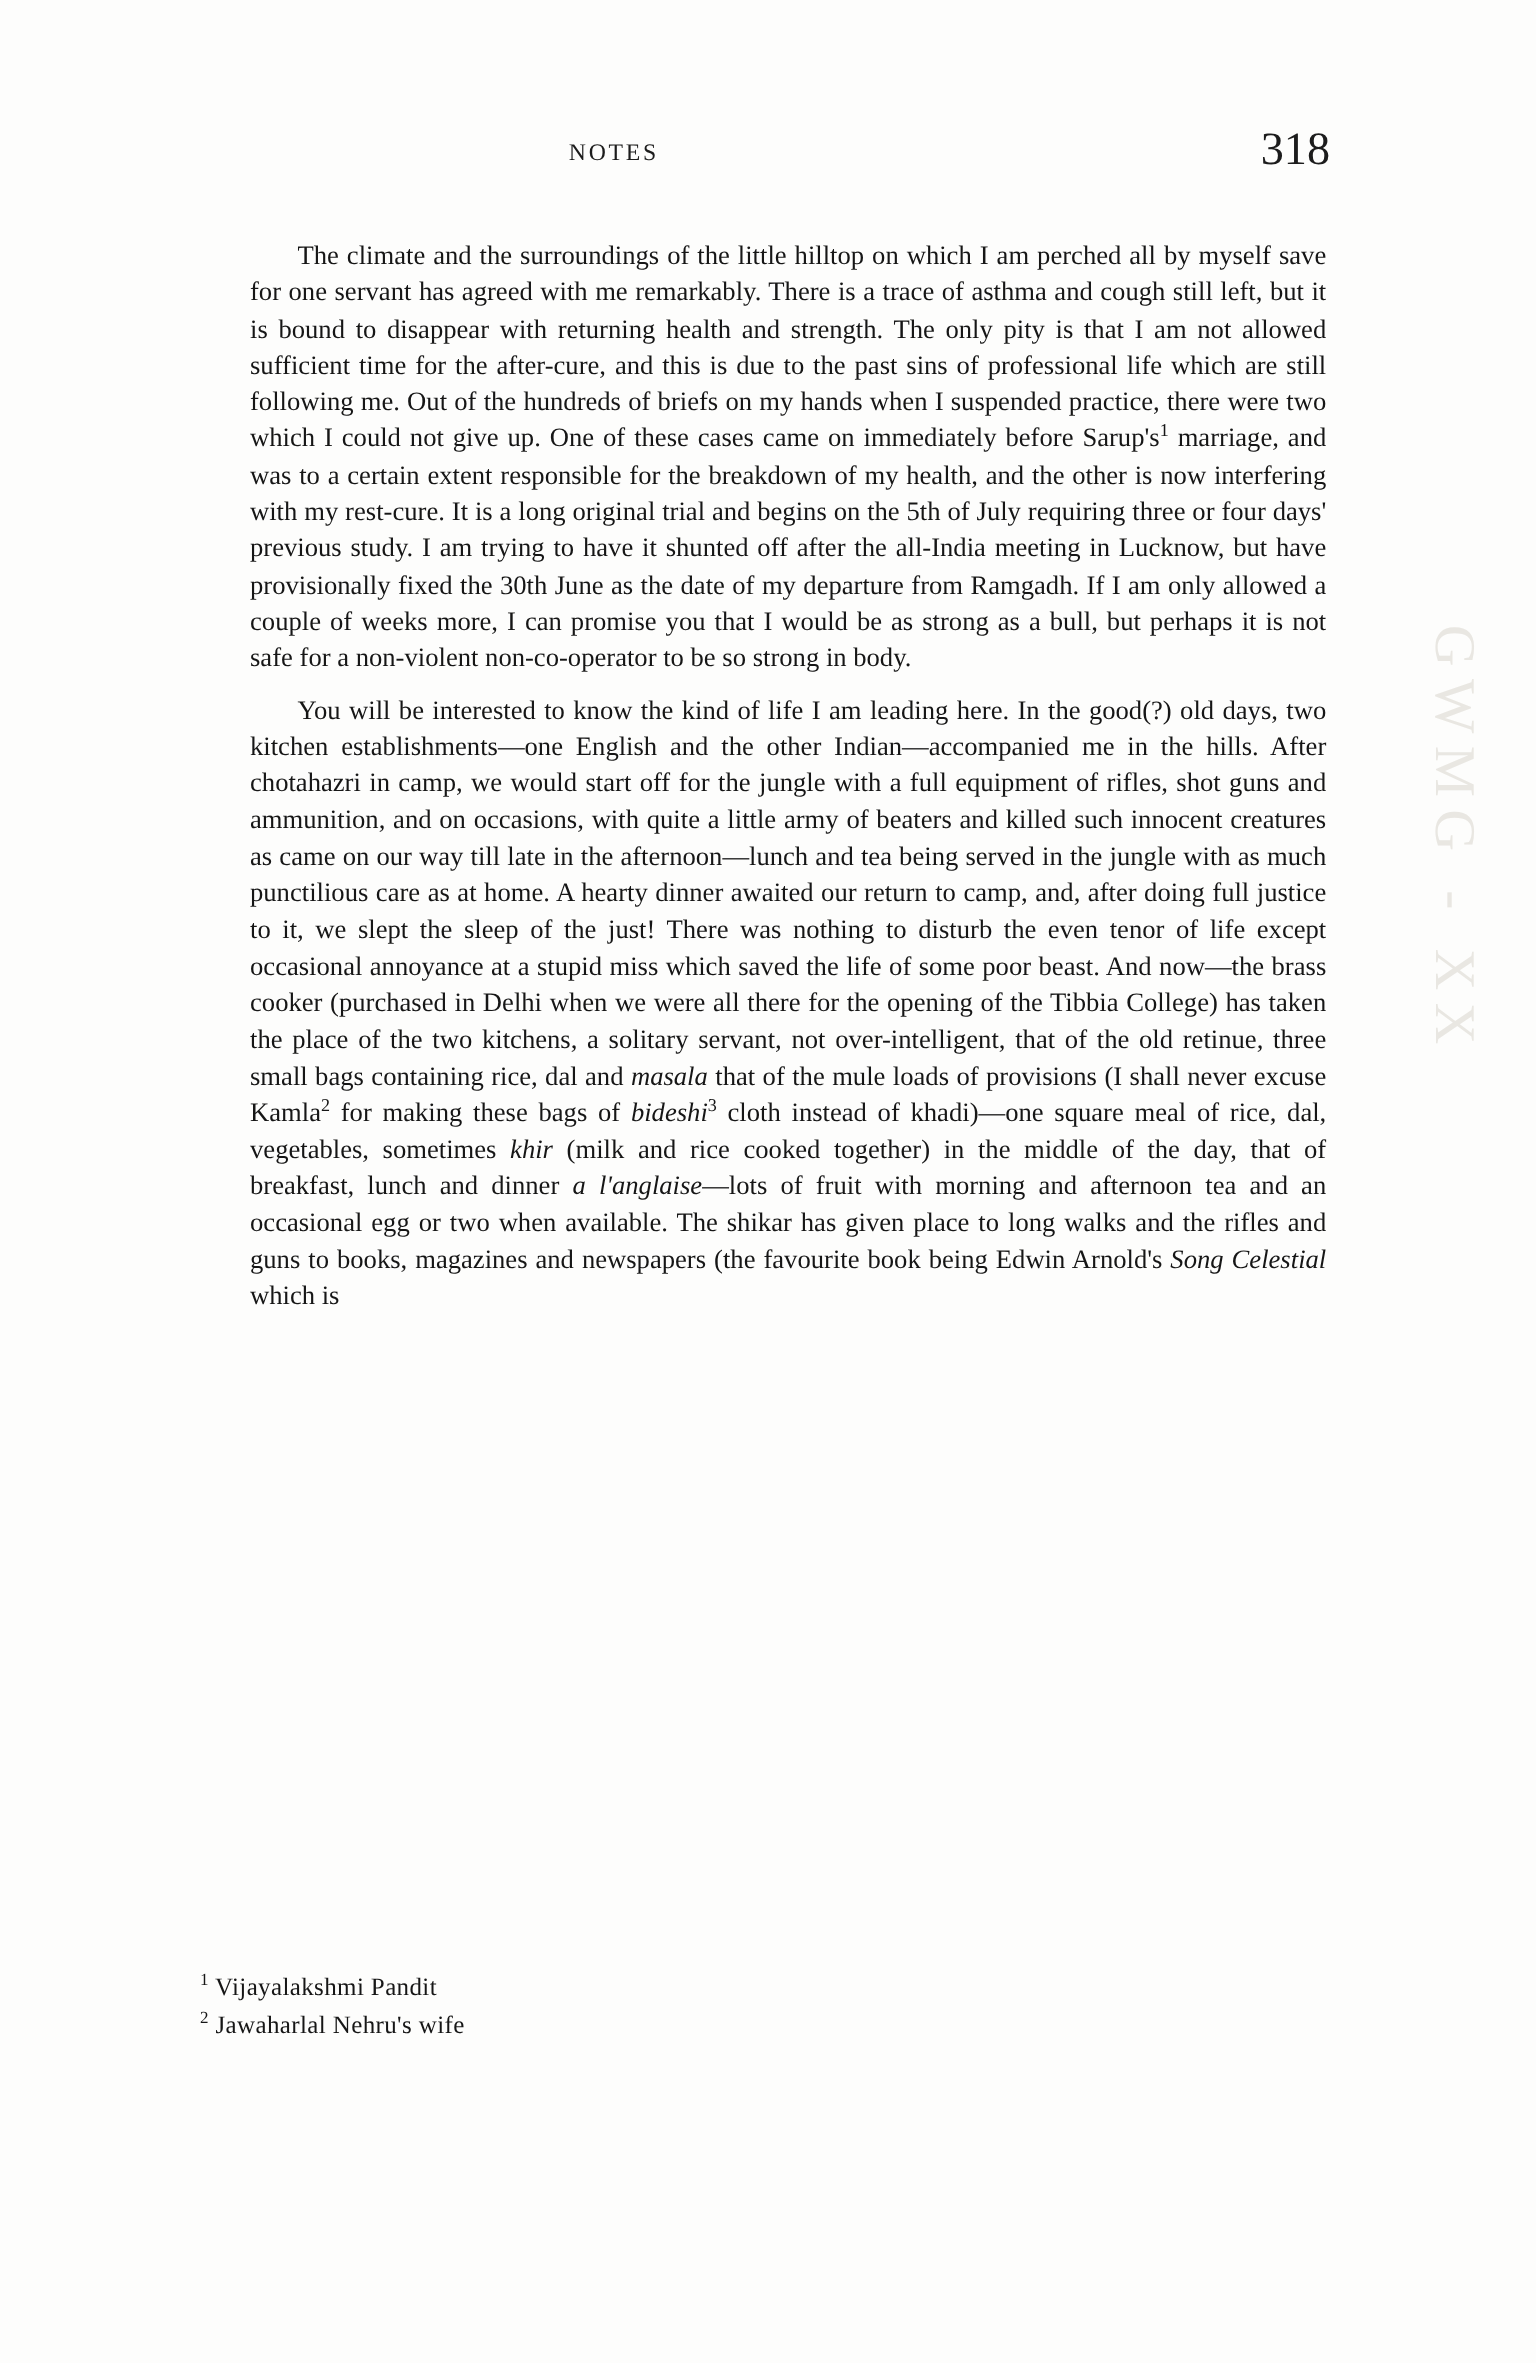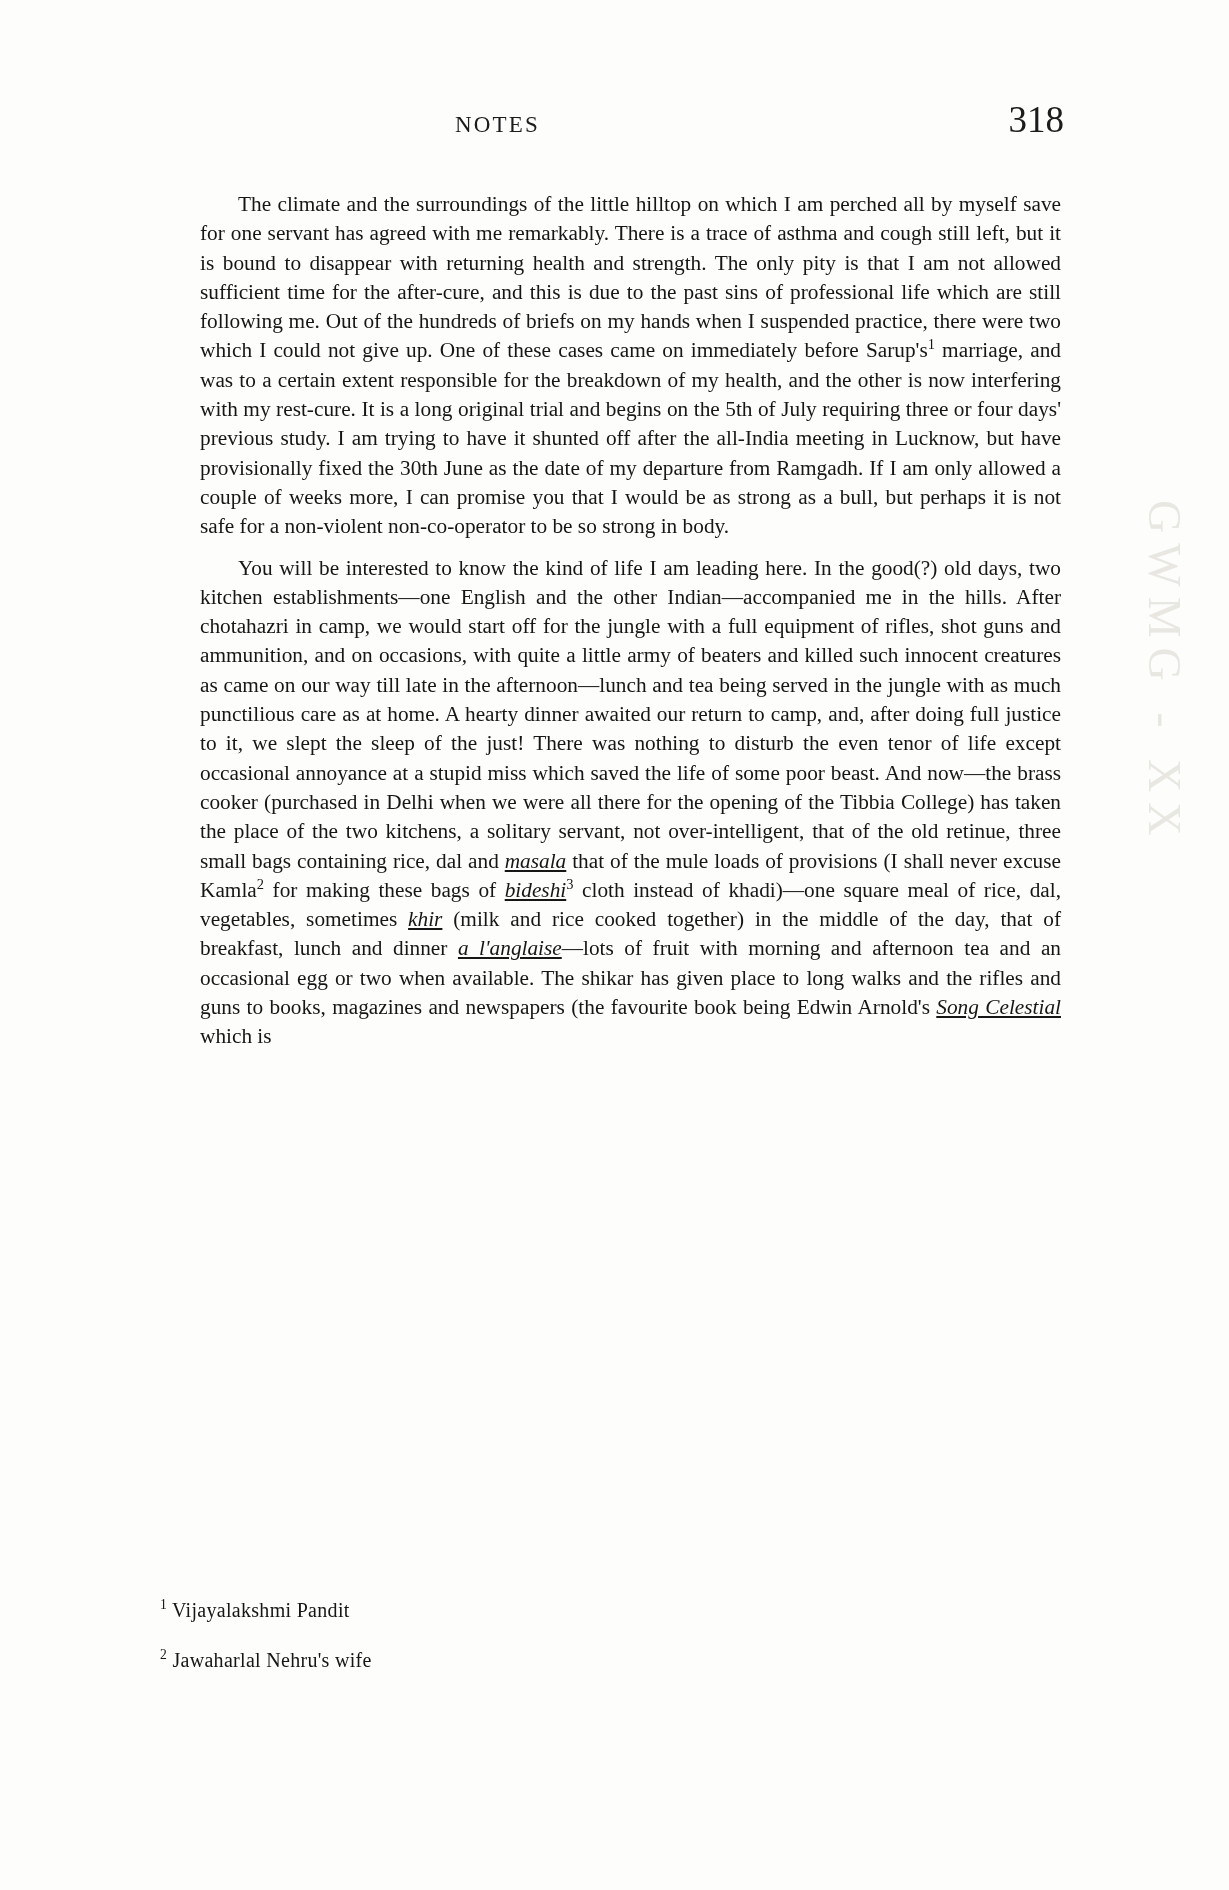--- a/index.html
+++ b/index.html
@@ -38,21 +38,21 @@
     position: absolute;
     left: 0;
     right: 0;
     top: 100px;
     height: 44px;
   }
   .header-title {
     position: absolute;
     left: 455px;
     top: 12px;
-    font-size: 23px;
+    font-size: 19px;
     letter-spacing: 2.2px;
     font-family: "Liberation Serif", serif;
     color: #1c1c1c;
   }
   .page-number {
     position: absolute;
     right: 165px;
     top: -2px;
     font-size: 37px;
     color: #1c1c1c;
@@ -83,28 +83,27 @@
     position: absolute;
     left: 160px;
     top: 1575px;
     width: 700px;
   }
   .footnote {
     font-size: 20px;
     line-height: 30px;
     color: #161616;
     letter-spacing: 0.3px;
-    margin-top: 20px;
   }
   sup {
     font-size: 0.68em;
     vertical-align: super;
     line-height: 0;
   }
-  em { font-style: italic; text-decoration: underline; }
+  em { font-style: italic; }
 </style>
 </head>
 <body>
 
 <div class="page">
 
   <div class="watermark">GWMG - XX</div>
 
   <div class="header">
     <div class="header-title">NOTES</div>

